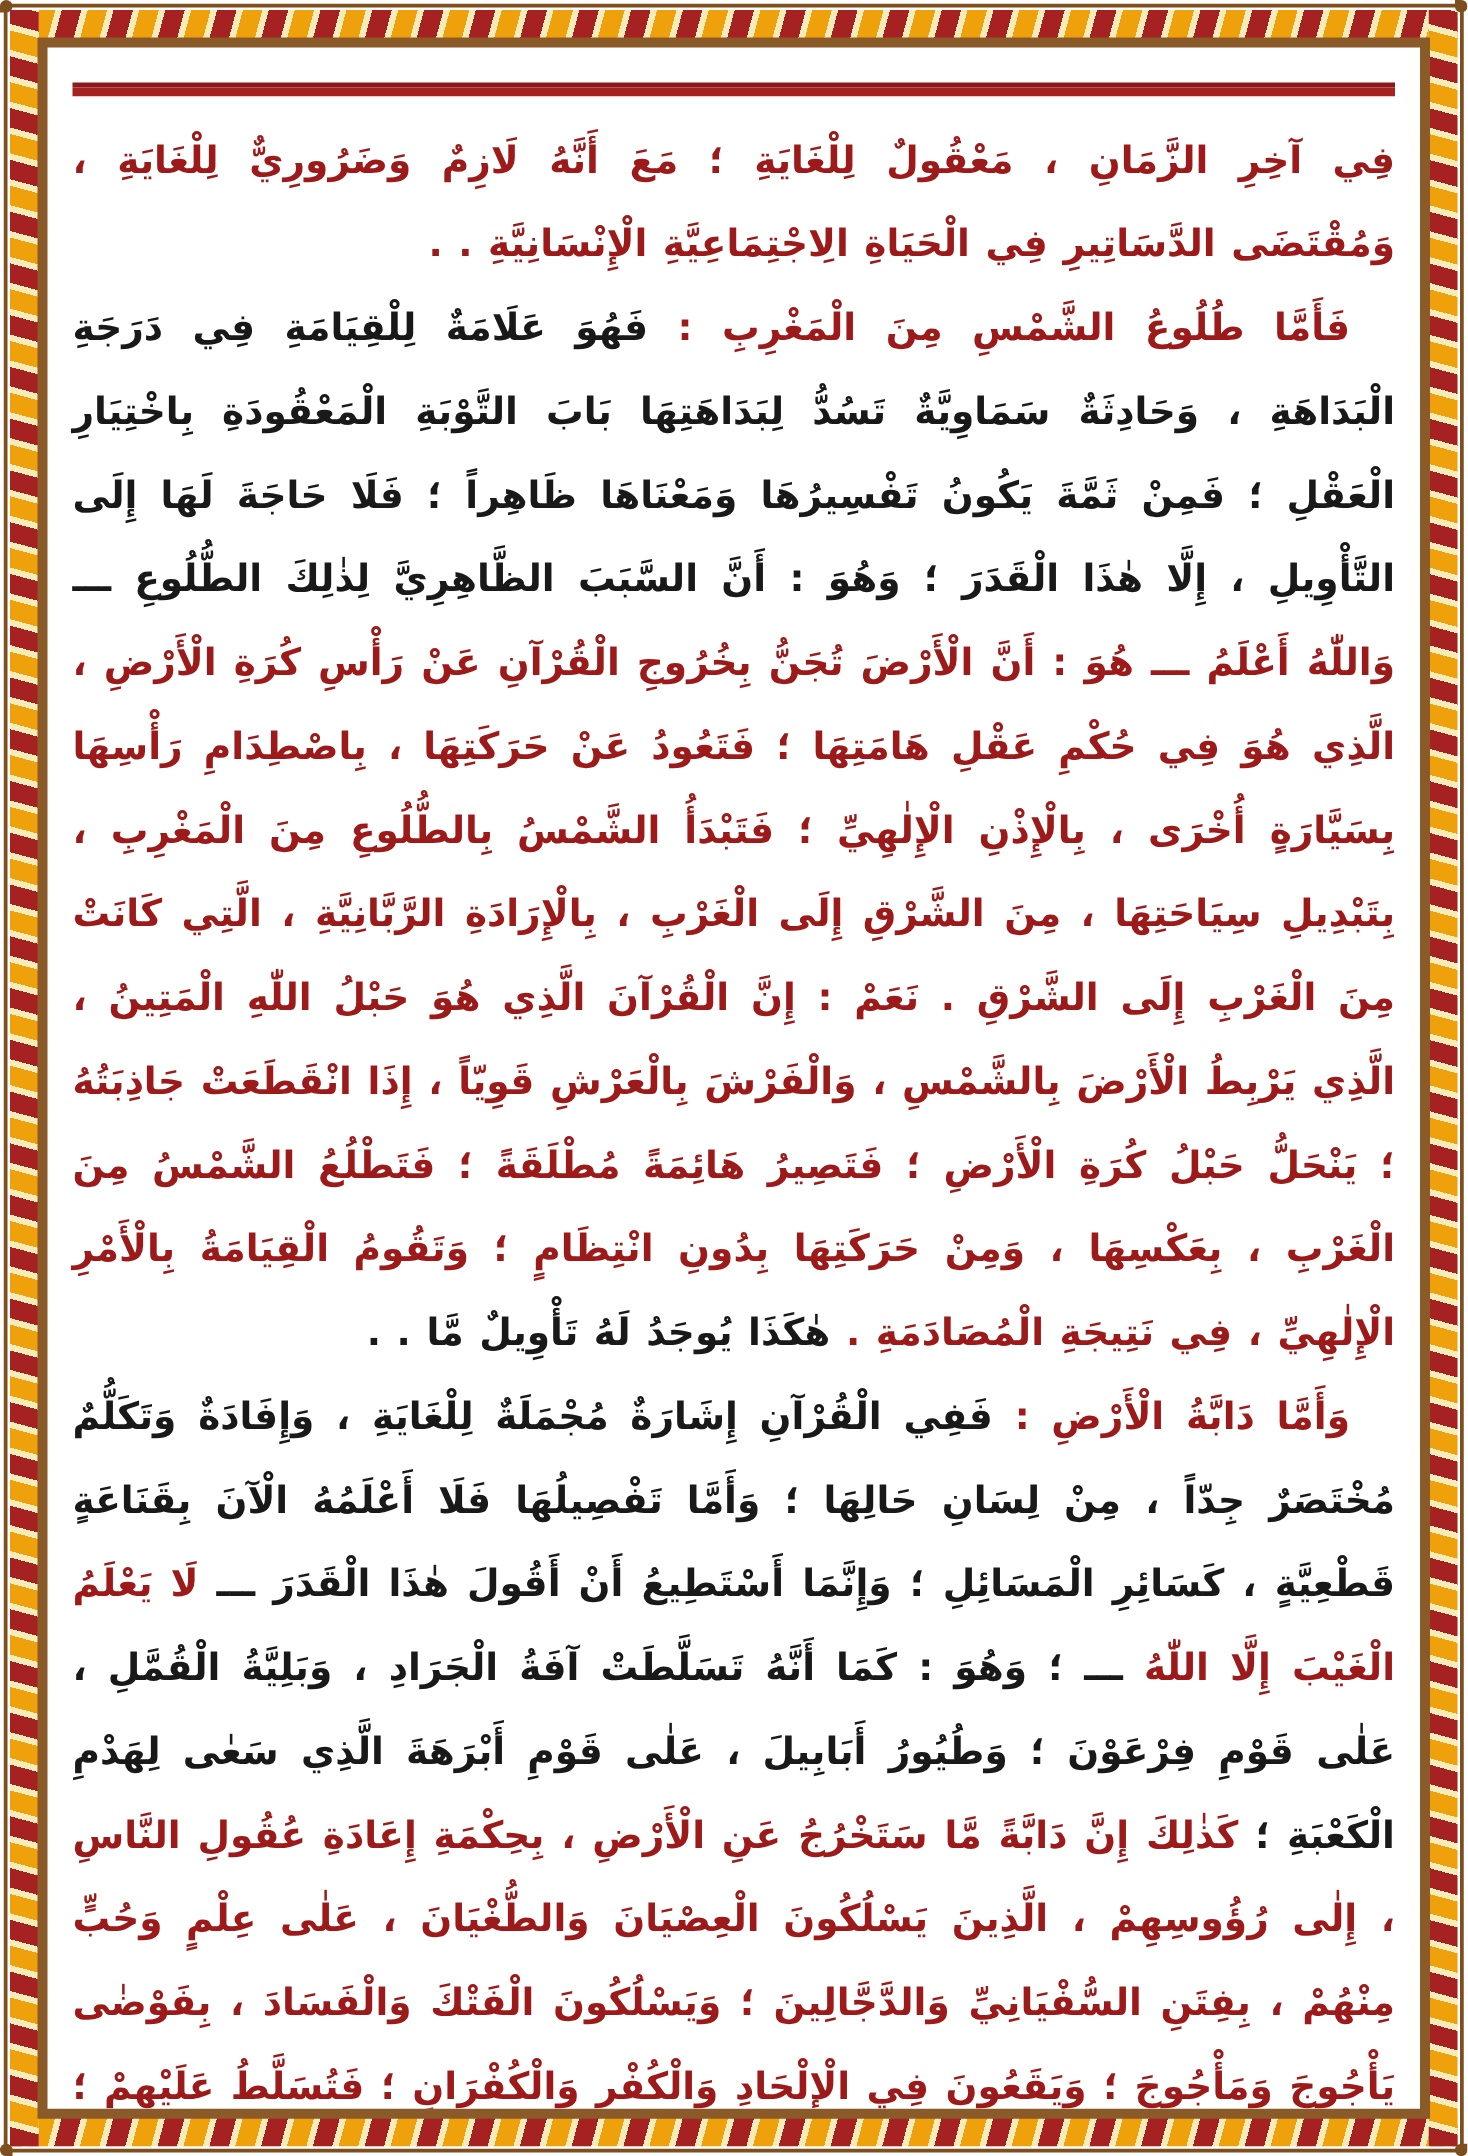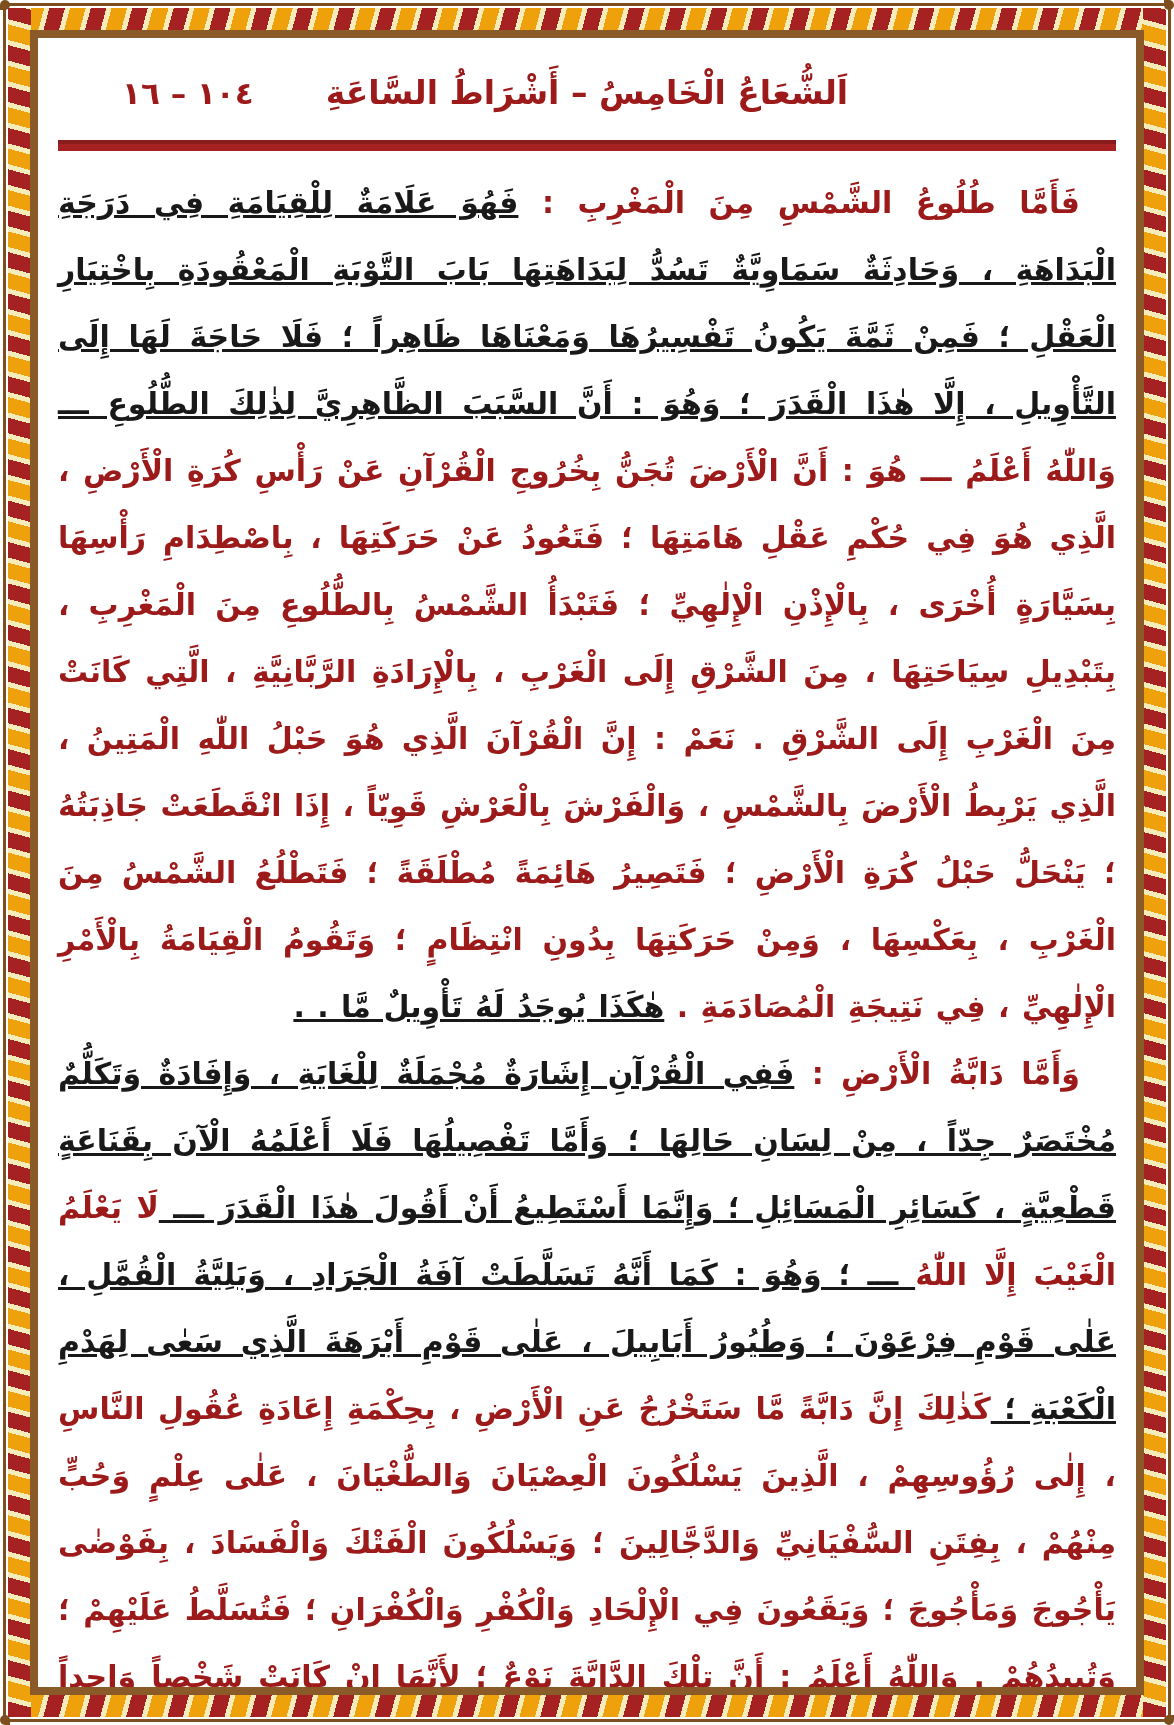--- a/index.html
+++ b/index.html
@@ -69,50 +69,47 @@
     margin:0;
     font-size:30px;font-weight:bold;
     line-height:67px;
     text-align:justify;
     color:var(--black);
     word-spacing:2px;
   }
   .para.red-para{color:var(--red);}
   .indent{text-indent:36px;}
   .red{color:var(--red);}
-  .black{color:var(--black);text-decoration:underline;}
+  .black{color:var(--black);}
   .orn{color:var(--red);font-size:34px;}
 </style>
 </head>
 <body>
 
 <div class="page">
 
   <div class="frame-outer"></div>
   <div class="band band-top"></div>
   <div class="band band-bottom"></div>
   <div class="band band-left"></div>
   <div class="band band-right"></div>
   <div class="frame-inner"></div>
   <div class="corner tl"></div>
   <div class="corner tr"></div>
   <div class="corner br"></div>
   <div class="corner bl"></div>
 
   <div class="content">
 
-    <div class="header">
-      <span class="page-num">١٠٤ – ١٦</span>
-      <h1 class="title">اَلشُّعَاعُ الْخَامِسُ – أَشْرَاطُ السَّاعَةِ</h1>
-    </div>
 
     <div class="rule"></div>
 
     <div class="body-text">
 
+      <p class="para red-para"><span>فِي آخِرِ الزَّمَانِ ، مَعْقُولٌ لِلْغَايَةِ ؛ مَعَ أَنَّهُ لَازِمٌ وَضَرُورِيٌّ لِلْغَايَةِ ، وَمُقْتَضَى الدَّسَاتِيرِ فِي الْحَيَاةِ الِاجْتِمَاعِيَّةِ الْإِنْسَانِيَّةِ . .</span></p>
 
 
       <p class="para indent"><span class="red">فَأَمَّا طُلُوعُ الشَّمْسِ مِنَ الْمَغْرِبِ : </span><span class="black">فَهُوَ عَلَامَةٌ لِلْقِيَامَةِ فِي دَرَجَةِ الْبَدَاهَةِ ، وَحَادِثَةٌ سَمَاوِيَّةٌ تَسُدُّ لِبَدَاهَتِهَا بَابَ التَّوْبَةِ الْمَعْقُودَةِ بِاخْتِيَارِ الْعَقْلِ ؛ فَمِنْ ثَمَّةَ يَكُونُ تَفْسِيرُهَا وَمَعْنَاهَا ظَاهِراً ؛ فَلَا حَاجَةَ لَهَا إِلَى التَّأْوِيلِ ، إِلَّا هٰذَا الْقَدَرَ ؛ وَهُوَ : أَنَّ السَّبَبَ الظَّاهِرِيَّ لِذٰلِكَ الطُّلُوعِ ـــ </span><span class="red">وَاللّٰهُ أَعْلَمُ ـــ هُوَ : أَنَّ الْأَرْضَ تُجَنُّ بِخُرُوجِ الْقُرْآنِ عَنْ رَأْسِ كُرَةِ الْأَرْضِ ، الَّذِي هُوَ فِي حُكْمِ عَقْلِ هَامَتِهَا ؛ فَتَعُودُ عَنْ حَرَكَتِهَا ، بِاصْطِدَامِ رَأْسِهَا بِسَيَّارَةٍ أُخْرَى ، بِالْإِذْنِ الْإِلٰهِيِّ ؛ فَتَبْدَأُ الشَّمْسُ بِالطُّلُوعِ مِنَ الْمَغْرِبِ ، بِتَبْدِيلِ سِيَاحَتِهَا ، مِنَ الشَّرْقِ إِلَى الْغَرْبِ ، بِالْإِرَادَةِ الرَّبَّانِيَّةِ ، الَّتِي كَانَتْ مِنَ الْغَرْبِ إِلَى الشَّرْقِ . نَعَمْ : إِنَّ الْقُرْآنَ الَّذِي هُوَ حَبْلُ اللّٰهِ الْمَتِينُ ، الَّذِي يَرْبِطُ الْأَرْضَ بِالشَّمْسِ ، وَالْفَرْشَ بِالْعَرْشِ قَوِيّاً ، إِذَا انْقَطَعَتْ جَاذِبَتُهُ ؛ يَنْحَلُّ حَبْلُ كُرَةِ الْأَرْضِ ؛ فَتَصِيرُ هَائِمَةً مُطْلَقَةً ؛ فَتَطْلُعُ الشَّمْسُ مِنَ الْغَرْبِ ، بِعَكْسِهَا ، وَمِنْ حَرَكَتِهَا بِدُونِ انْتِظَامٍ ؛ وَتَقُومُ الْقِيَامَةُ بِالْأَمْرِ الْإِلٰهِيِّ ، فِي نَتِيجَةِ الْمُصَادَمَةِ . </span><span class="black">هٰكَذَا يُوجَدُ لَهُ تَأْوِيلٌ مَّا . .</span></p>
 
       <p class="para indent"><span class="red">وَأَمَّا دَابَّةُ الْأَرْضِ : </span><span class="black">فَفِي الْقُرْآنِ إِشَارَةٌ مُجْمَلَةٌ لِلْغَايَةِ ، وَإِفَادَةٌ وَتَكَلُّمٌ مُخْتَصَرٌ جِدّاً ، مِنْ لِسَانِ حَالِهَا ؛ وَأَمَّا تَفْصِيلُهَا فَلَا أَعْلَمُهُ الْآنَ بِقَنَاعَةٍ قَطْعِيَّةٍ ، كَسَائِرِ الْمَسَائِلِ ؛ وَإِنَّمَا أَسْتَطِيعُ أَنْ أَقُولَ هٰذَا الْقَدَرَ ـــ </span><span class="red">لَا يَعْلَمُ الْغَيْبَ إِلَّا اللّٰهُ</span><span class="black"> ـــ ؛ وَهُوَ : كَمَا أَنَّهُ تَسَلَّطَتْ آفَةُ الْجَرَادِ ، وَبَلِيَّةُ الْقُمَّلِ ، عَلٰى قَوْمِ فِرْعَوْنَ ؛ وَطُيُورُ أَبَابِيلَ ، عَلٰى قَوْمِ أَبْرَهَةَ الَّذِي سَعٰى لِهَدْمِ الْكَعْبَةِ ؛ </span><span class="red">كَذٰلِكَ إِنَّ دَابَّةً مَّا سَتَخْرُجُ عَنِ الْأَرْضِ ، بِحِكْمَةِ إِعَادَةِ عُقُولِ النَّاسِ ، إِلٰى رُؤُوسِهِمْ ، الَّذِينَ يَسْلُكُونَ الْعِصْيَانَ وَالطُّغْيَانَ ، عَلٰى عِلْمٍ وَحُبٍّ مِنْهُمْ ، بِفِتَنِ السُّفْيَانِيِّ وَالدَّجَّالِينَ ؛ وَيَسْلُكُونَ الْفَتْكَ وَالْفَسَادَ ، بِفَوْضٰى يَأْجُوجَ وَمَأْجُوجَ ؛ وَيَقَعُونَ فِي الْإِلْحَادِ وَالْكُفْرِ وَالْكُفْرَانِ ؛ فَتُسَلَّطُ عَلَيْهِمْ ؛ وَتُبِيدُهُمْ . وَاللّٰهُ أَعْلَمُ : أَنَّ تِلْكَ الدَّابَّةَ نَوْعٌ ؛ لِأَنَّهَا إِنْ كَانَتْ شَخْصاً وَاحِداً كَبِيراً لِلْغَايَةِ ، لَا يُمْكِنْ أَنْ تَصِلَ إِلٰى كُلِّ مَكَانٍ ، وَكُلِّ أَحَدٍ . فَإِذاً إِنَّمَا تَكُونُ طَائِفَةً حَيَوَانِيَّةً هَائِلَةً ؛ بَلْ إِنَّ ذٰلِكَ</span></p>
 
     </div>
   </div>
 </div>
 

